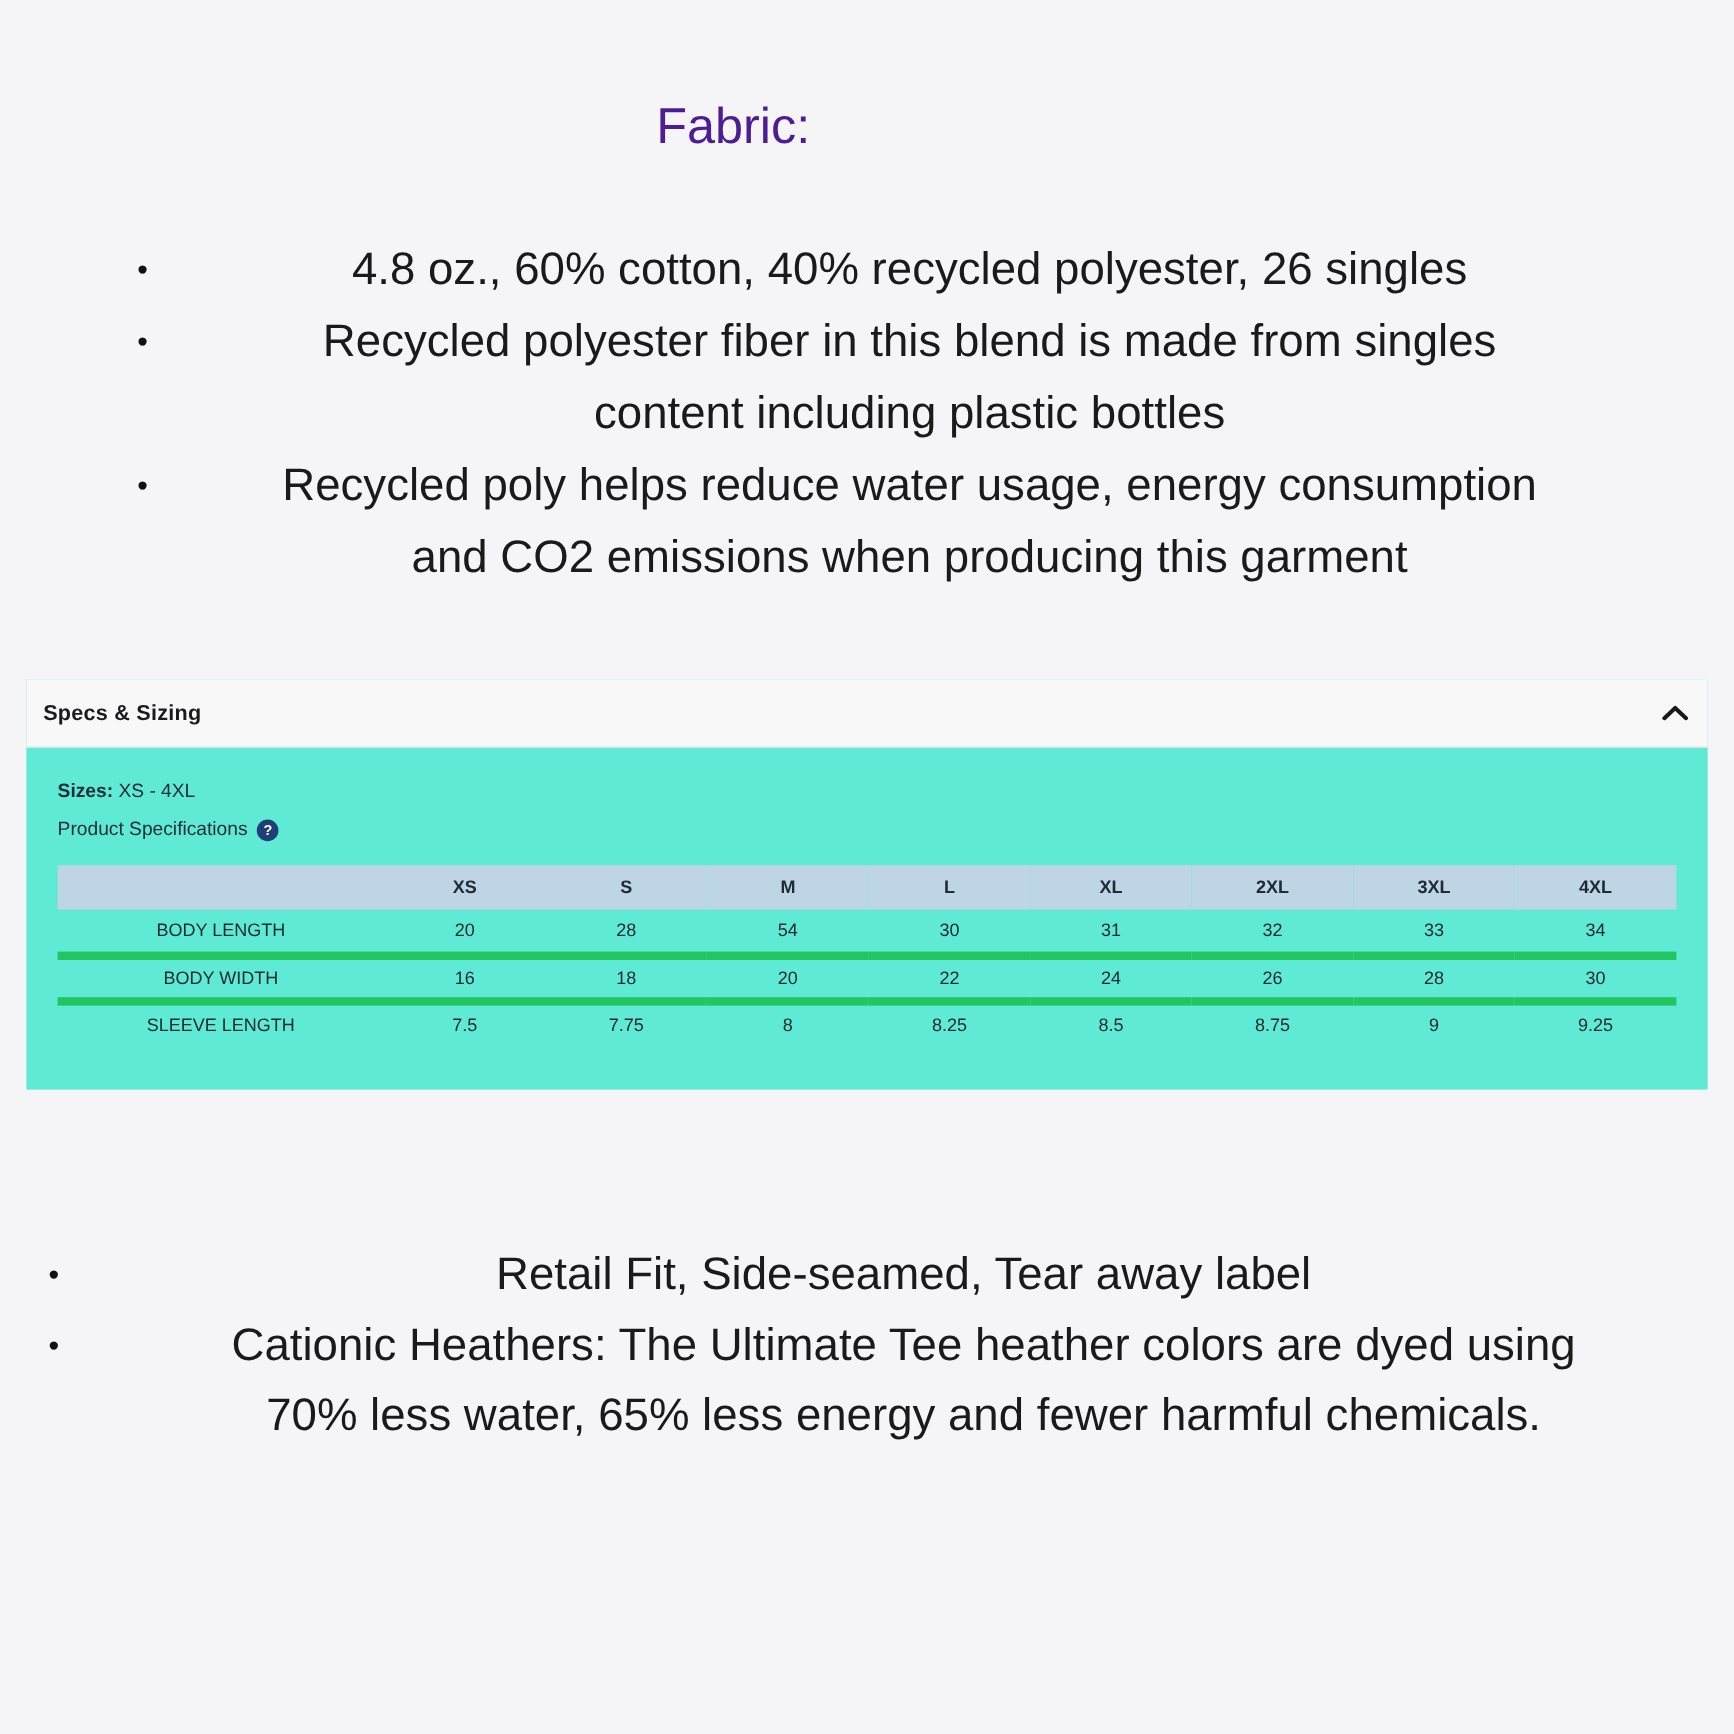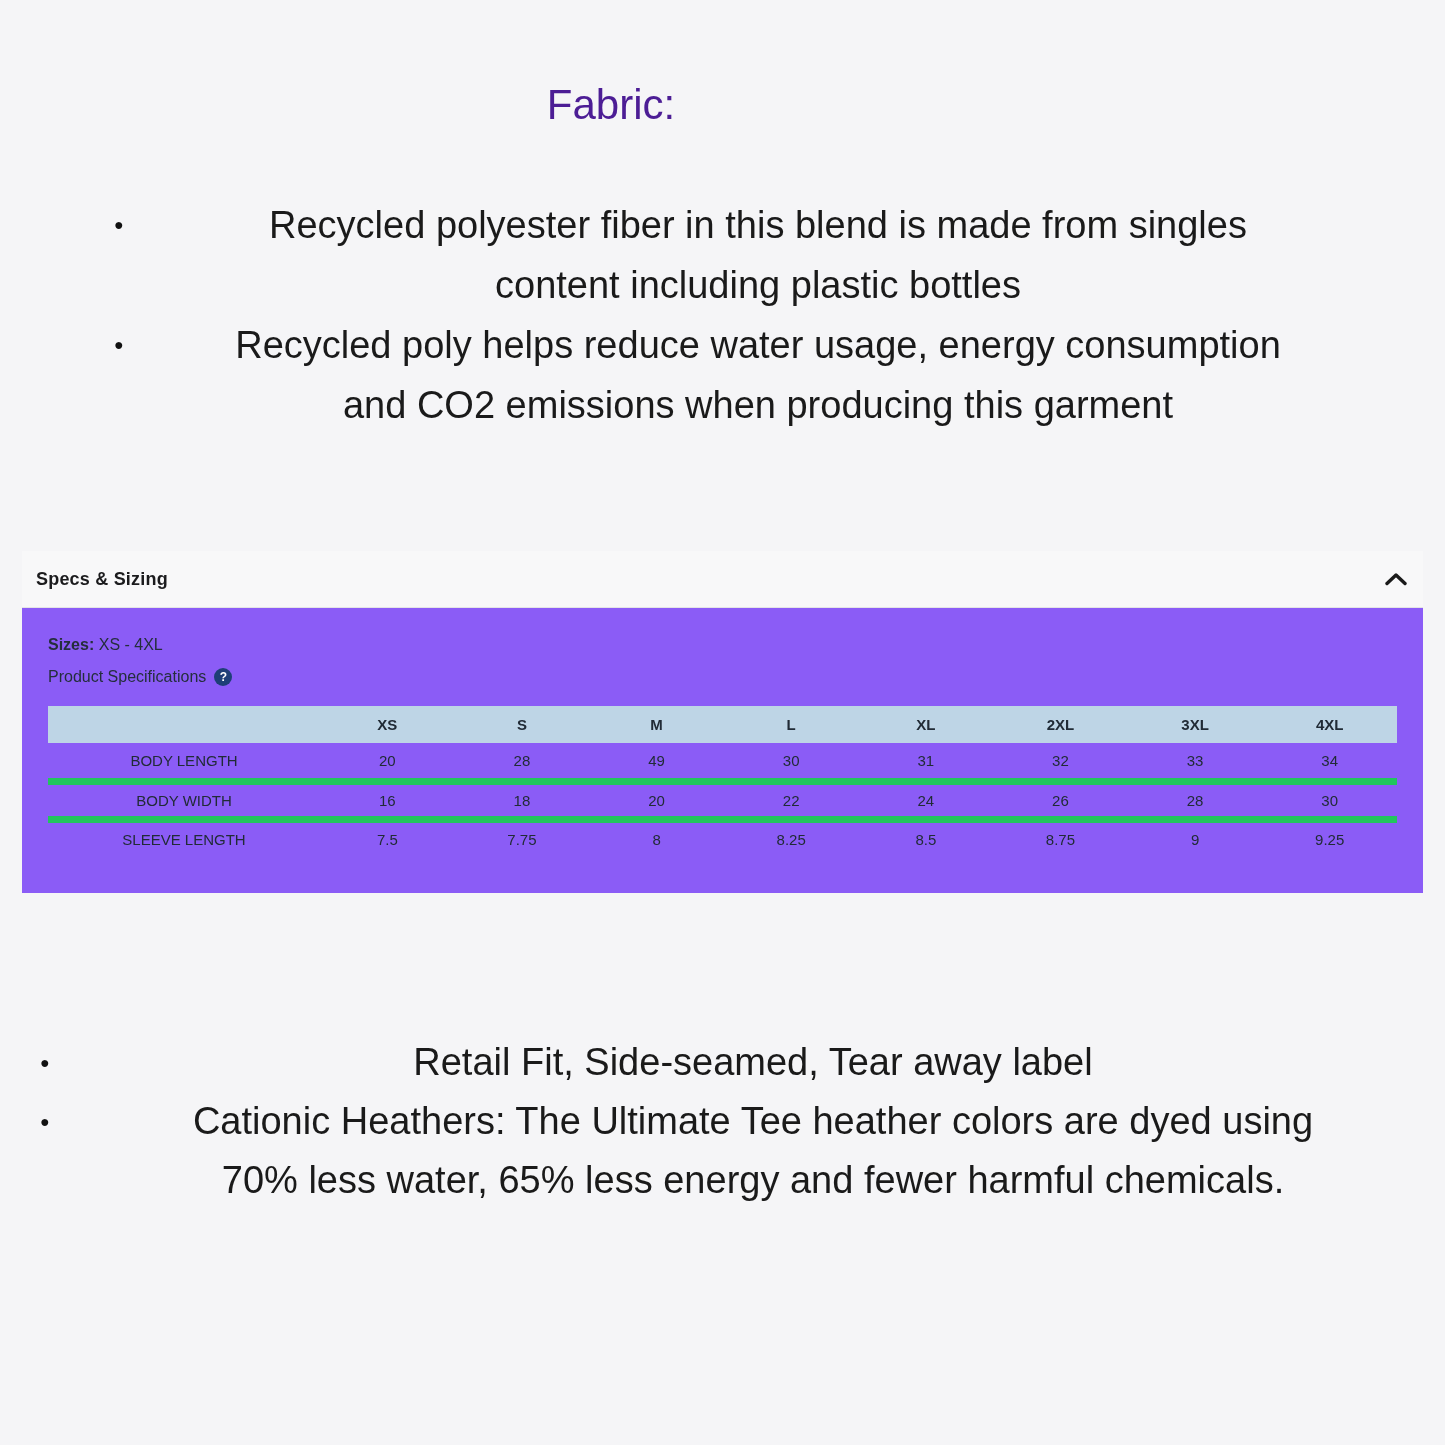--- a/index.html
+++ b/index.html
@@ -38,23 +38,23 @@
     position: absolute; left: -28px; top: 0;
     font-size: 16px; line-height: inherit; color: #111;
   }
   .fabric-list   { left: 142px; top: 195px;  width: 1232px; }
   .fabric-list li   { line-height: 60px; }
   .features-list { left: 68px;  top: 1033px; width: 1370px; }
   .features-list li { line-height: 59px; }
 
   
   .specs-panel {
-    position: absolute; left: 22px; top: 551px;
+    position: absolute; left: 22px; top: 566px;
     width: 1401px; height: 342px;
-    background: #8b5cf6;
+    background: #5eead4;
     box-sizing: border-box;
   }
   .accordion-header {
     height: 57px;
     background: #f8f8f9;
     border-bottom: 1px solid #e4e4e6;
     display: flex; align-items: center; justify-content: space-between;
     padding: 0 16px 0 14px;
     box-sizing: border-box;
     cursor: pointer;
@@ -107,20 +107,21 @@
   }
 </style>
 </head>
 <body style="background: rgb(245, 245, 247);">
 
 <div class="page">
 
   <div class="big-heading fabric-heading">Fabric:</div>
 
   <ul class="bullets fabric-list">
+    <li>4.8 oz., 60% cotton, 40% recycled polyester, 26 singles</li>
     <li>Recycled polyester fiber in this blend is made from singles
 content including plastic bottles</li>
     <li>Recycled poly helps reduce water usage, energy consumption
 and CO2 emissions when producing this garment</li>
   </ul>
 
   <section class="specs-panel">
 
     <div class="accordion-header">
       <span class="accordion-title">Specs &amp; Sizing</span>
@@ -163,21 +164,21 @@
             <th>2XL</th>
             <th>3XL</th>
             <th>4XL</th>
           </tr>
         </thead>
         <tbody>
           <tr class="with-sep">
             <td>BODY LENGTH</td>
             <td>20</td>
             <td>28</td>
-            <td>49</td>
+            <td>54</td>
             <td>30</td>
             <td>31</td>
             <td>32</td>
             <td>33</td>
             <td>34</td>
           </tr>
           <tr class="with-sep">
             <td>BODY WIDTH</td>
             <td>16</td>
             <td>18</td>

